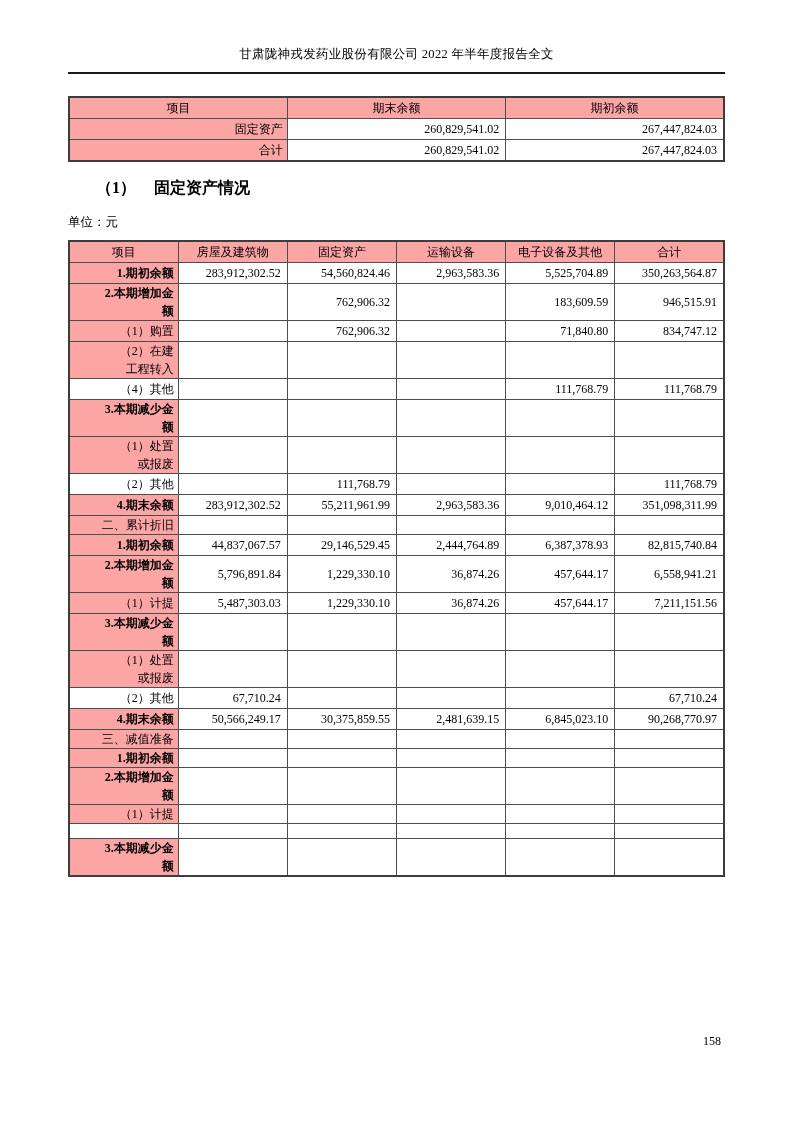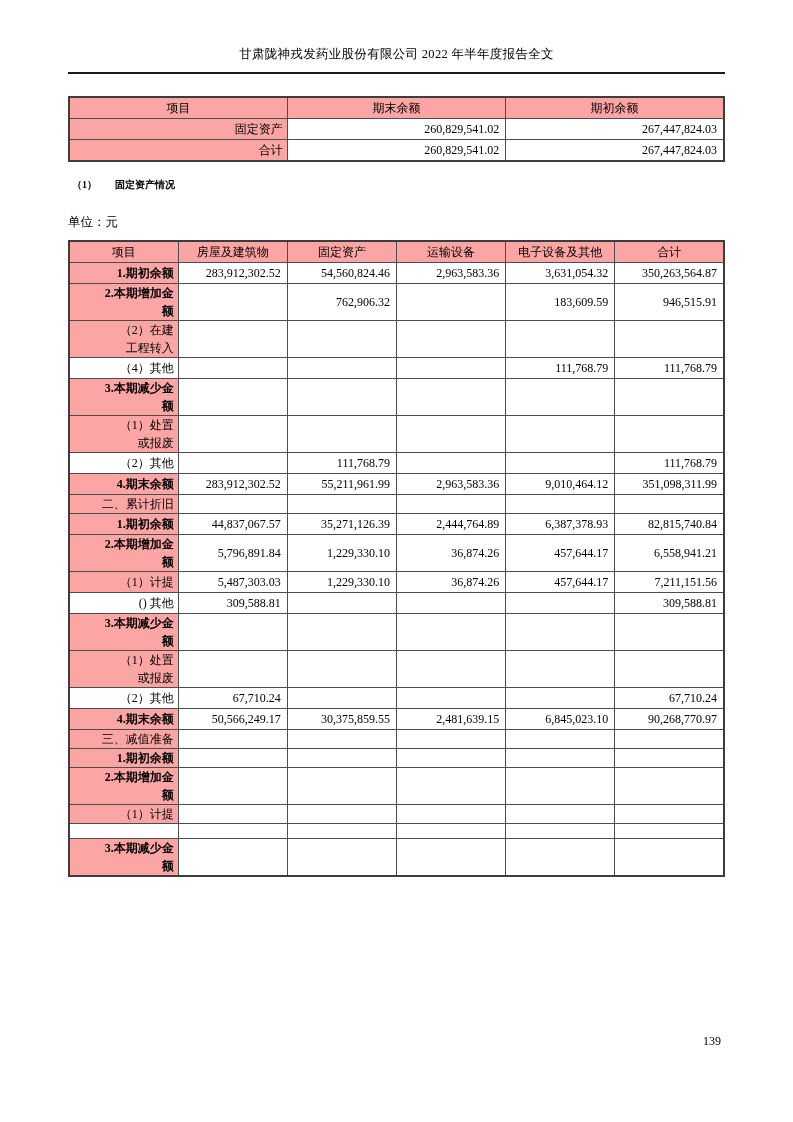--- a/index.html
+++ b/index.html
@@ -28,21 +28,21 @@
   .hdr { text-align:center; }
   .shaded { background:#fca5a5; }
   .label { text-align:right; padding:0 4px; }
   .indent-1 { text-indent:20px;font-weight:bold; }
   .indent-2 { text-indent:38px; }
   .val { text-align:right; }
   .empty-row td { height:12px; line-height:12px; }
 
   .summary-table-wrap { top:96px; }
   .section-title {
-    top:178px; left:72px; width:620px; font-weight:bold; font-size:10px;
+    top:178px; left:96px; width:620px; font-weight:bold; font-size:16px;
   }
   .section-title .sec-num { margin-right:18px; }
   .unit-label { top:214px; text-align:left; font-size:12.5px; }
   .main-table-wrap { top:240px; }
 
   .page-number {
     position:absolute; right:72px; top:1034px; font-size:12px;
   }
 </style>
 </head>
@@ -93,30 +93,38 @@
           <td class="hdr shaded">电子设备及其他</td>
           <td class="hdr shaded">合计</td>
         </tr>
       </thead>
     <tbody>
         <tr>
           <td class="label indent-1 shaded">1.期初余额</td>
           <td class="val">283,912,302.52</td>
           <td class="val">54,560,824.46</td>
           <td class="val">2,963,583.36</td>
-          <td class="val">3,631,054.32</td>
+          <td class="val">5,525,704.89</td>
           <td class="val">350,263,564.87</td>
         </tr>
         <tr>
           <td class="label indent-1 shaded">2.本期增加金额</td>
           <td class="val"></td>
           <td class="val">762,906.32</td>
           <td class="val"></td>
           <td class="val">183,609.59</td>
           <td class="val">946,515.91</td>
+        </tr>
+        <tr>
+          <td class="label indent-2 shaded">（1）购置</td>
+          <td class="val"></td>
+          <td class="val">762,906.32</td>
+          <td class="val"></td>
+          <td class="val">71,840.80</td>
+          <td class="val">834,747.12</td>
         </tr>
         <tr>
           <td class="label indent-2 shaded">（2）在建工程转入</td>
           <td class="val"></td>
           <td class="val"></td>
           <td class="val"></td>
           <td class="val"></td>
           <td class="val"></td>
         </tr>
         <tr>
@@ -163,21 +171,21 @@
           <td class="label indent-0 shaded">二、累计折旧</td>
           <td class="val"></td>
           <td class="val"></td>
           <td class="val"></td>
           <td class="val"></td>
           <td class="val"></td>
         </tr>
         <tr>
           <td class="label indent-1 shaded">1.期初余额</td>
           <td class="val">44,837,067.57</td>
-          <td class="val">35,271,126.39</td>
+          <td class="val">29,146,529.45</td>
           <td class="val">2,444,764.89</td>
           <td class="val">6,387,378.93</td>
           <td class="val">82,815,740.84</td>
         </tr>
         <tr>
           <td class="label indent-1 shaded">2.本期增加金额</td>
           <td class="val">5,796,891.84</td>
           <td class="val">1,229,330.10</td>
           <td class="val">36,874.26</td>
           <td class="val">457,644.17</td>
@@ -185,28 +193,20 @@
         </tr>
         <tr>
           <td class="label indent-2 shaded">（1）计提</td>
           <td class="val">5,487,303.03</td>
           <td class="val">1,229,330.10</td>
           <td class="val">36,874.26</td>
           <td class="val">457,644.17</td>
           <td class="val">7,211,151.56</td>
         </tr>
         <tr>
-          <td class="label indent-0">() 其他</td>
-          <td class="val">309,588.81</td>
-          <td class="val"></td>
-          <td class="val"></td>
-          <td class="val"></td>
-          <td class="val">309,588.81</td>
-        </tr>
-        <tr>
           <td class="label indent-1 shaded">3.本期减少金额</td>
           <td class="val"></td>
           <td class="val"></td>
           <td class="val"></td>
           <td class="val"></td>
           <td class="val"></td>
         </tr>
         <tr>
           <td class="label indent-2 shaded">（1）处置或报废</td>
           <td class="val"></td>
@@ -276,13 +276,13 @@
           <td class="val"></td>
           <td class="val"></td>
           <td class="val"></td>
           <td class="val"></td>
           <td class="val"></td>
         </tr>
       </tbody>
   </table>
 </div>
 
-<div class="page-number">139</div>
+<div class="page-number">158</div>
 
 </body></html>

